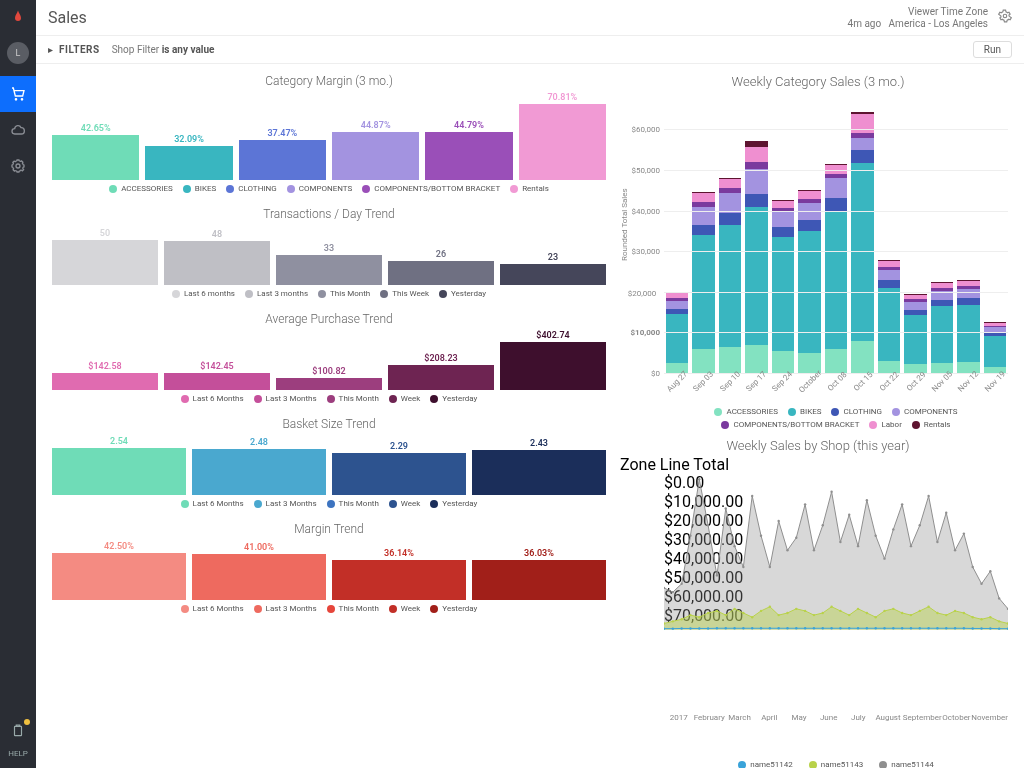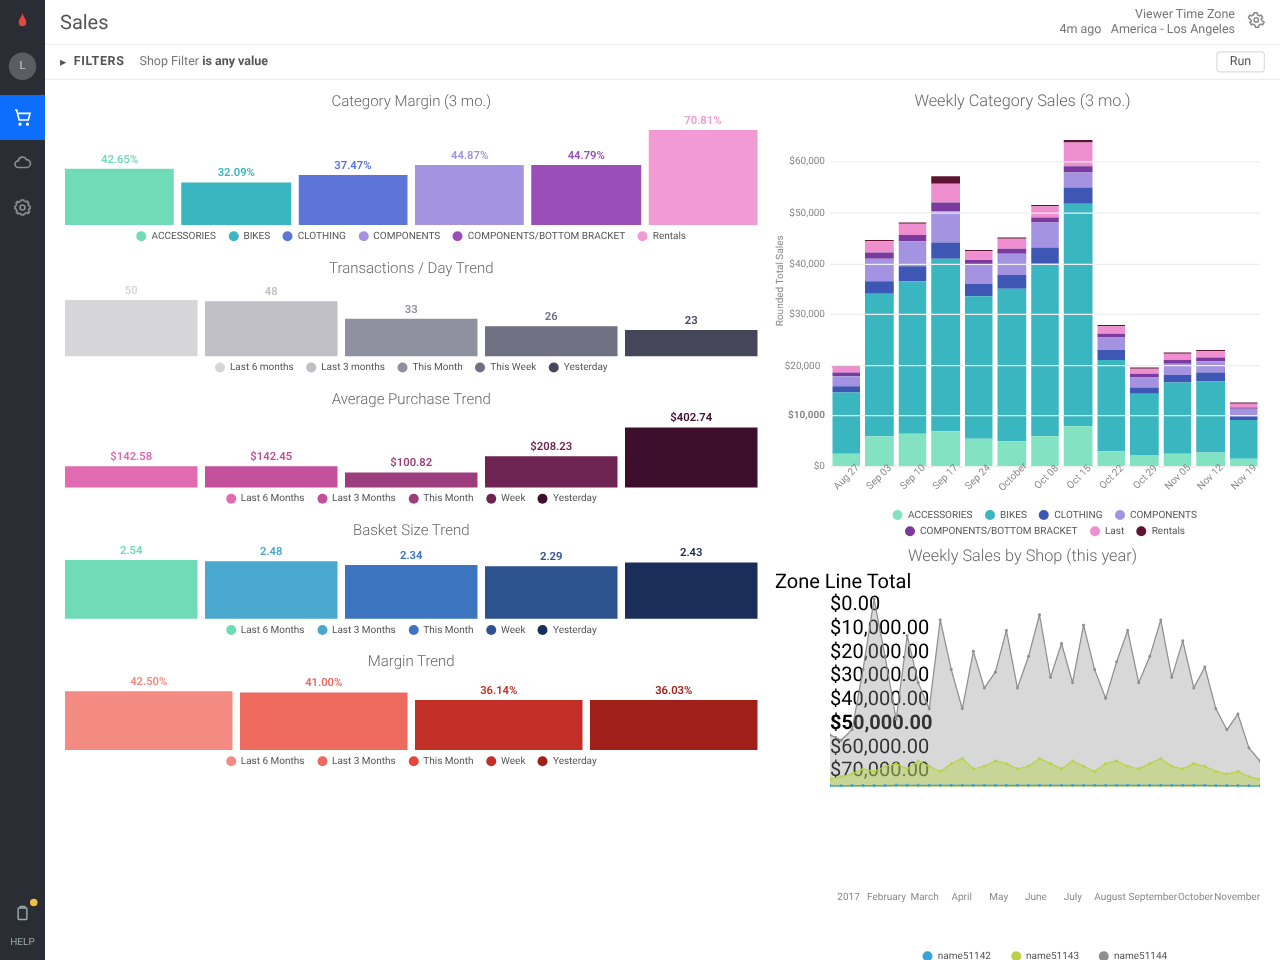--- a/index.html
+++ b/index.html
@@ -293,21 +293,21 @@
             <div class="lg">
               <span class="sw" style="background:#a393e0"></span>
               <span>COMPONENTS</span>
             </div>
             <div class="lg">
               <span class="sw" style="background:#7a3a9e"></span>
               <span>COMPONENTS/BOTTOM BRACKET</span>
             </div>
             <div class="lg">
               <span class="sw" style="background:#ef8fd0"></span>
-              <span>Last</span>
+              <span>Labor</span>
             </div>
             <div class="lg">
               <span class="sw" style="background:#5e1430"></span>
               <span>Rentals</span>
             </div>
           </div>
       </div>
     </div>
 
     <div class="rightcol" style="grid-row:1 / span 2;">
@@ -467,24 +467,20 @@
       <div class="panel minipanel">
         <h3>Basket Size Trend</h3>
         <div class="minibars" id="basket-bars" style="height:62px;">
             <div class="mb">
               <div class="val" style="color: rgb(111, 220, 183);">2.54</div>
               <div class="bar" style="background: rgb(111, 220, 183); height: 47.037px;"></div>
             </div>
             <div class="mb">
               <div class="val" style="color: rgb(74, 168, 207);">2.48</div>
               <div class="bar" style="background: rgb(74, 168, 207); height: 45.9259px;"></div>
-            </div>
-            <div class="mb">
-              <div class="val" style="color: rgb(61, 116, 192);">2.34</div>
-              <div class="bar" style="background: rgb(61, 116, 192); height: 43.3333px;"></div>
             </div>
             <div class="mb">
               <div class="val" style="color: rgb(45, 83, 143);">2.29</div>
               <div class="bar" style="background: rgb(45, 83, 143); height: 42.4074px;"></div>
             </div>
             <div class="mb">
               <div class="val" style="color: rgb(27, 46, 90);">2.43</div>
               <div class="bar" style="background: rgb(27, 46, 90); height: 45px;"></div>
             </div>
           </div>
@@ -693,21 +689,21 @@
             <div class="ticklabel" style="top: 236px;">$0.00</div>
             <div class="tick" style="top: 204.533px;"></div>
             <div class="ticklabel" style="top: 204.533px;">$10,000.00</div>
             <div class="tick" style="top: 173.067px;"></div>
             <div class="ticklabel" style="top: 173.067px;">$20,000.00</div>
             <div class="tick" style="top: 141.6px;"></div>
             <div class="ticklabel" style="top: 141.6px;">$30,000.00</div>
             <div class="tick" style="top: 110.133px;"></div>
             <div class="ticklabel" style="top: 110.133px;">$40,000.00</div>
             <div class="tick" style="top: 78.6667px;"></div>
-            <div class="ticklabel" style="top: 78.6667px; font-weight: bold;">$50,000.00</div>
+            <div class="ticklabel" style="top: 78.6667px;">$50,000.00</div>
             <div class="tick" style="top: 47.2px;"></div>
             <div class="ticklabel" style="top: 47.2px;">$60,000.00</div>
             <div class="tick" style="top: 15.7333px;"></div>
             <div class="ticklabel" style="top: 15.7333px;">$70,000.00</div>
           </div>
         <div class="xlab" id="shop-xlab">
             <span>2017</span>
             <span>February</span>
             <span>March</span>
             <span>April</span>

